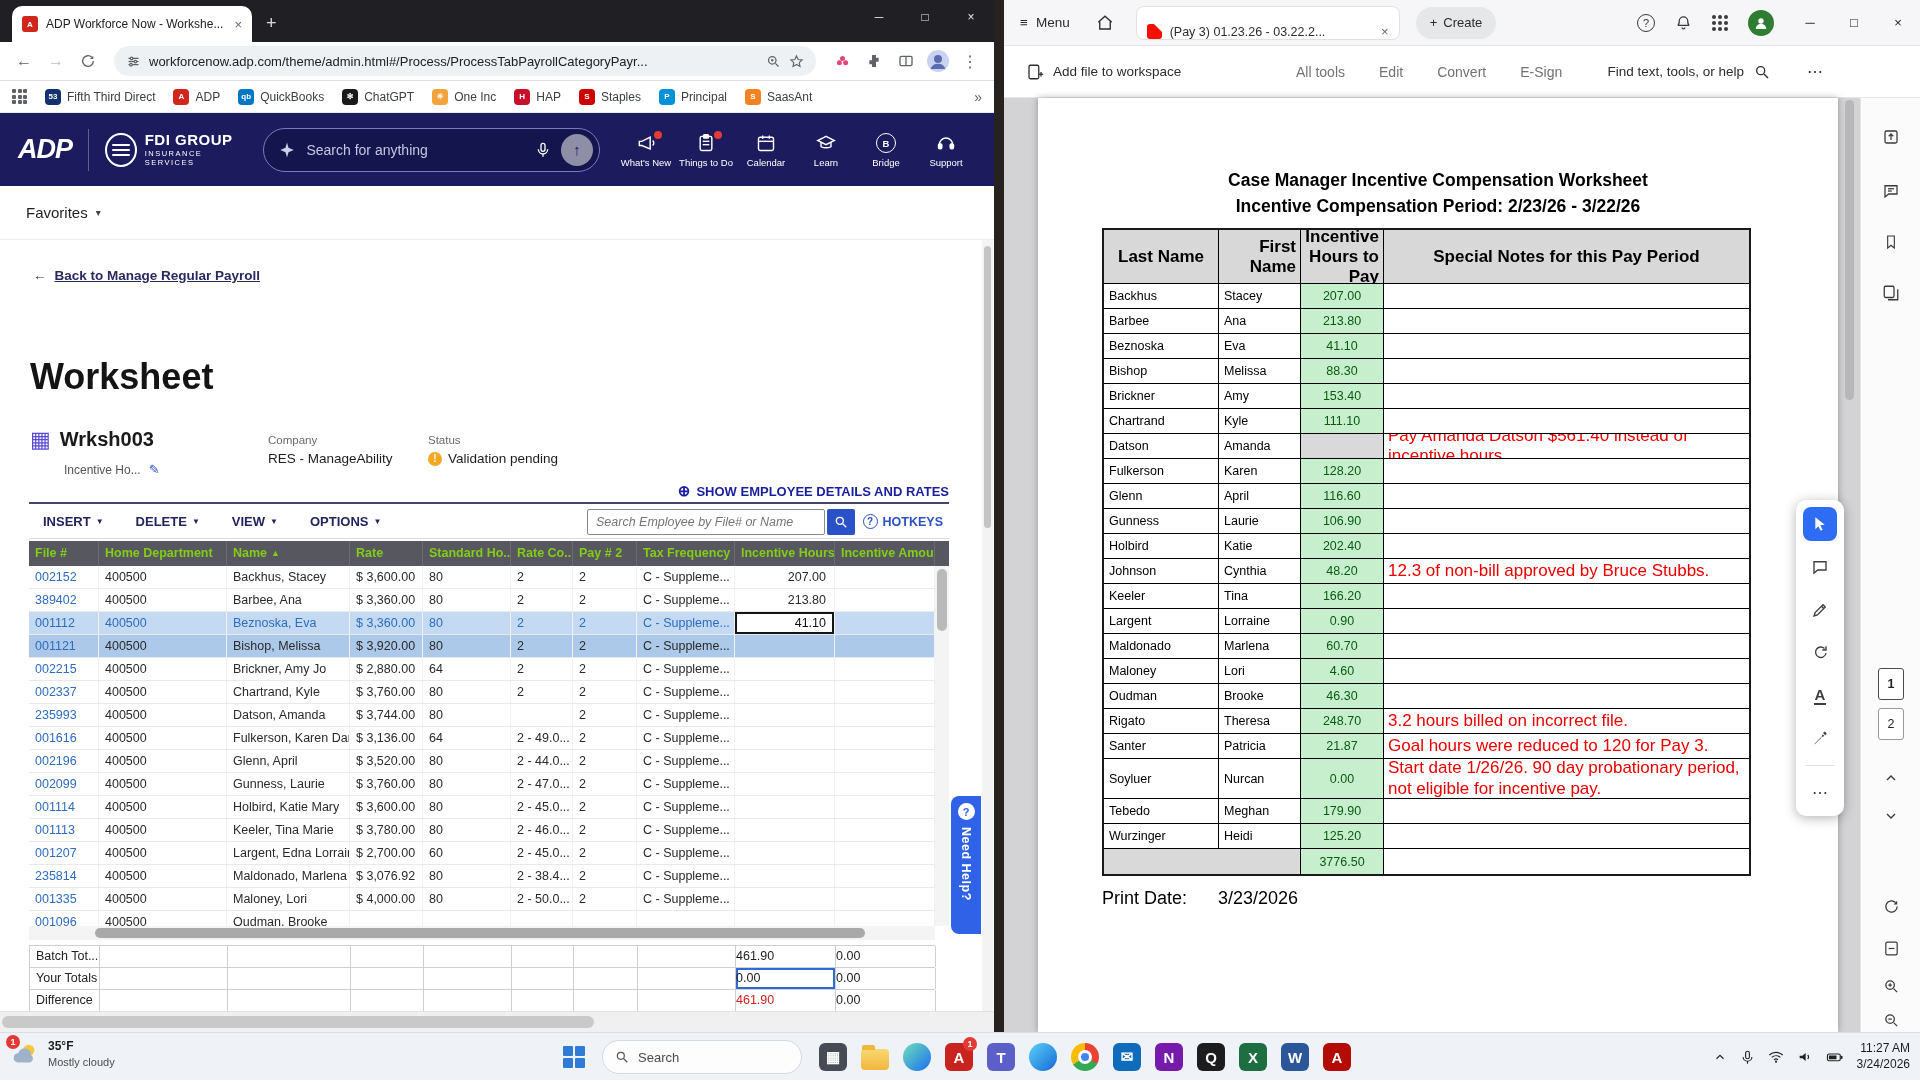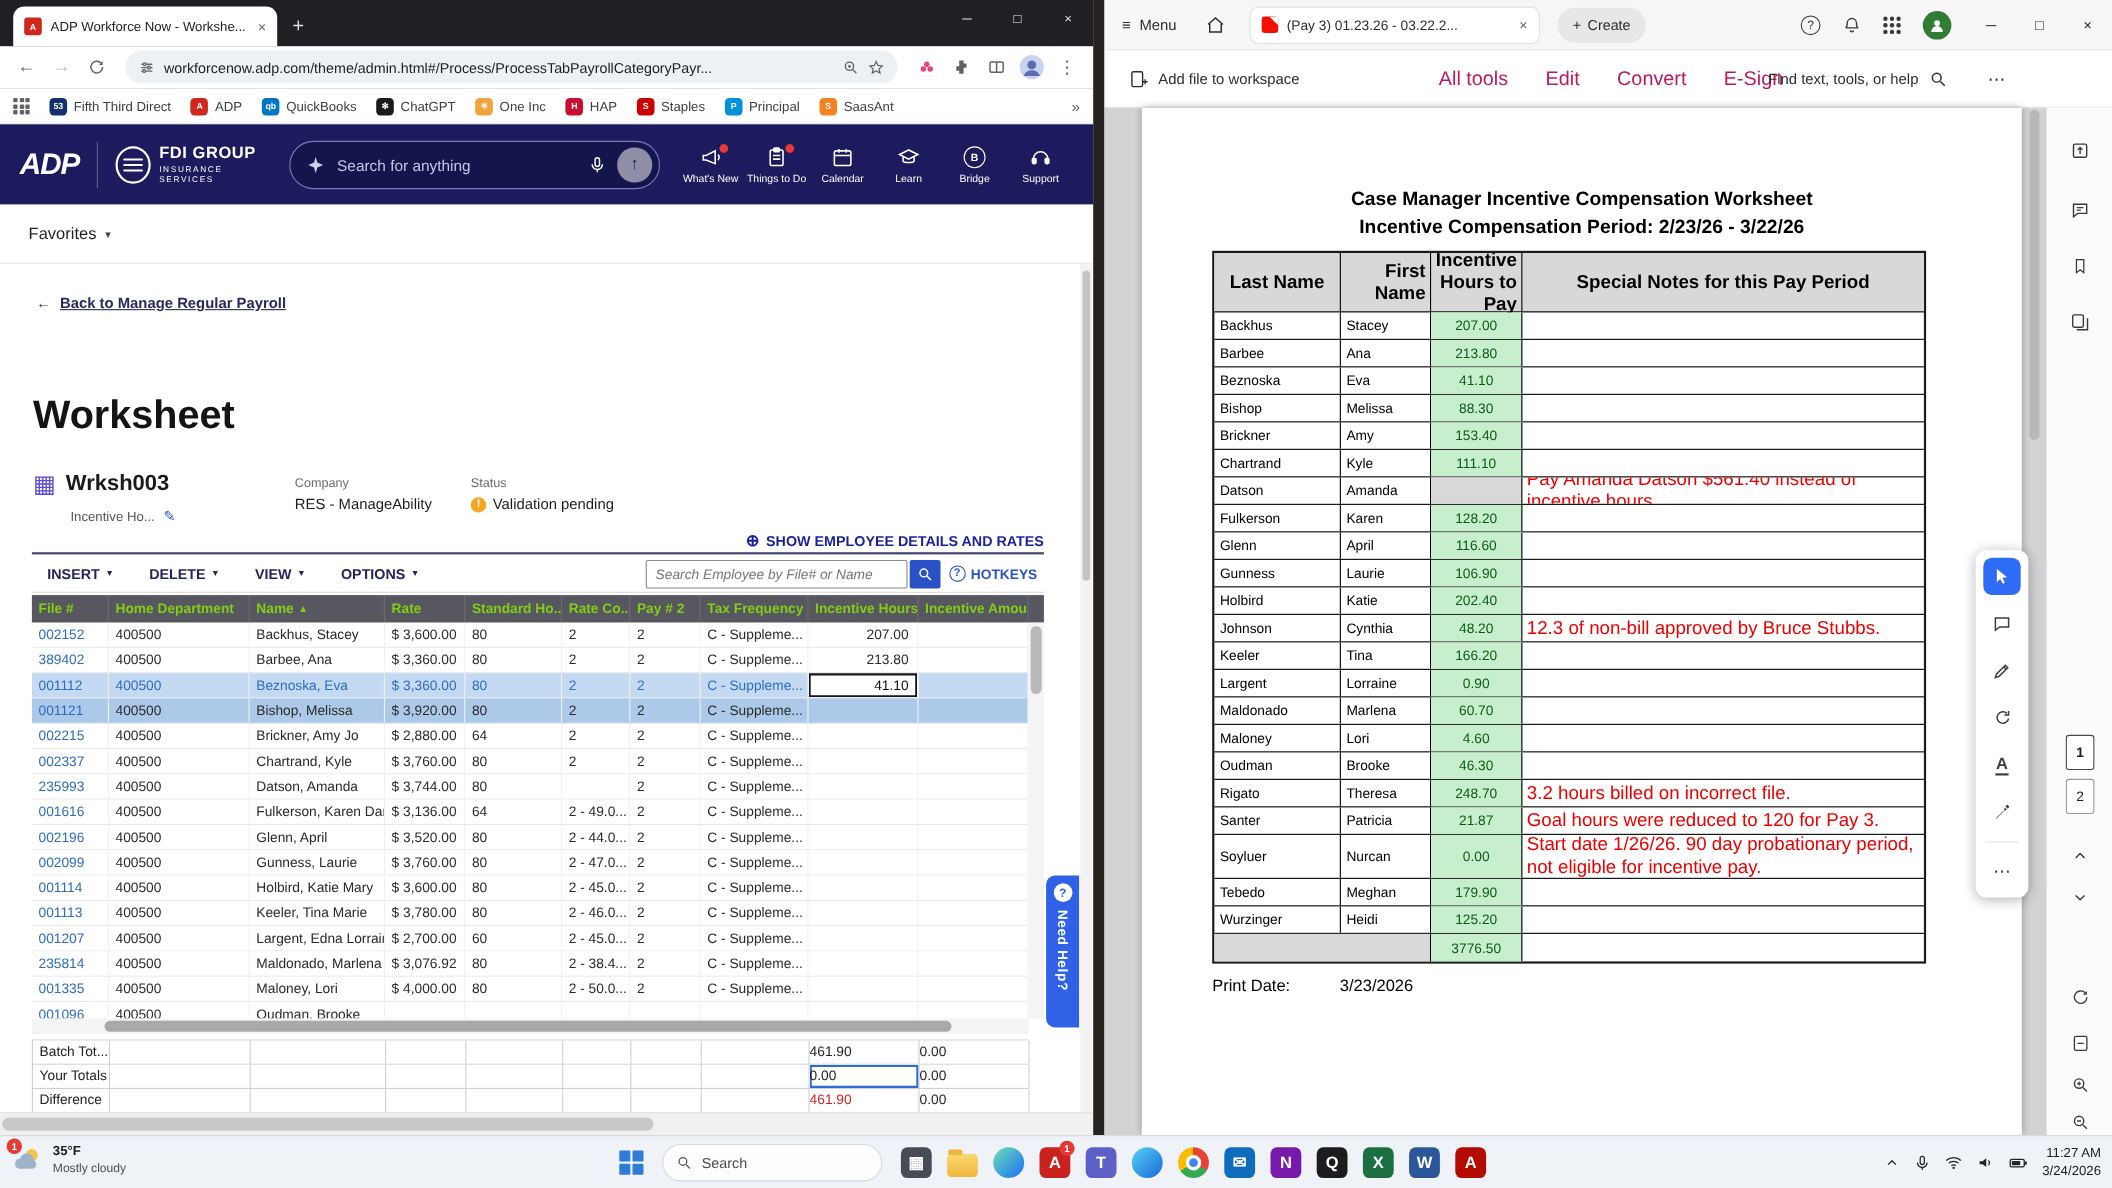--- a/index.html
+++ b/index.html
@@ -101,55 +101,55 @@
 .pagevs i{position:absolute;left:2px;top:6px;width:7px;height:282px;background:#c4c4c4;border-radius:4px}
 .botstrip{position:absolute;left:0;top:1011px;width:994px;height:21px;background:#f0f0f0;border-top:1px solid #e2e2e2}
 .botstrip i{position:absolute;left:2px;top:4px;width:592px;height:12px;background:#c9c9c9;border-radius:6px}
 
 #gap{position:absolute;left:994px;top:0;width:10px;height:1032px;background:#262220}
 
 #acrobat{position:absolute;left:1004px;top:0;width:916px;height:1032px;background:#fff;overflow:hidden}
 .actb{position:absolute;left:0;top:0;width:916px;height:46px;background:#f6f6f8;border-bottom:1px solid #e3e3e5;display:flex;align-items:center;padding-left:16px}
 .acmenu{display:flex;align-items:center;gap:8px;font-size:13.5px;color:#2d2d2d}
 .achome{margin-left:26px}
-.actab{margin-left:22px;width:264px;height:34px;background:#fff;border:1px solid #e1e1e3;border-radius:8px;display:flex;align-items:center;gap:8px;padding:0 10px}
+.actab{margin-left:22px;width:264px;height:34px;background:#fff;border:1px solid #e1e1e3;border-radius:8px;display:flex;align-items:flex-end;gap:8px;padding:0 10px}
 .pdfico{width:15px;height:15px;background:#f40f02;border-radius:3px;position:relative;flex:none}
 .pdfico::after{content:"";position:absolute;right:0;top:0;border:4px solid #fff;border-left-color:transparent;border-bottom-color:transparent;border-radius:0 3px 0 0}
 .actab-t{font-size:12.5px;color:#2d2d2d;flex:1;white-space:nowrap;overflow:hidden;text-overflow:ellipsis}
 .accreate{margin-left:16px;height:32px;padding:0 14px;background:#e6e7e9;border-radius:16px;display:flex;align-items:center;gap:6px;font-size:13px;color:#2b2b2b}
 .acicons{margin-left:auto;display:flex;align-items:center;gap:20px;padding-right:14px}
 .achelp{width:18px;height:18px;border:1.4px solid #3a3a3a;border-radius:50%;font-size:11px;color:#3a3a3a;display:flex;align-items:center;justify-content:center}
 .waffle{display:grid;grid-template-columns:4px 4px 4px;grid-template-rows:4px 4px 4px;gap:2px}
 .waffle i{background:#3a3a3a;border-radius:50%}
 .acavatar{width:26px;height:26px;border-radius:50%;background:#2e7d32;display:flex;align-items:center;justify-content:center}
 .acwctl{display:flex;height:46px}
 .acwctl span{width:44px;display:flex;align-items:center;justify-content:center;color:#1f1f1f;font-size:13px}
 .actools{position:absolute;left:0;top:46px;width:916px;height:52px;background:#fff;border-bottom:1px solid #e6e6e8;display:flex;align-items:center;padding:0 22px}
 .addfile{display:flex;align-items:center;gap:9px;font-size:13.5px;color:#2d2d2d}
-.acnav{position:absolute;left:304px;display:flex;gap:34px;font-size:18px;color:#be185d}
+.acnav{position:absolute;left:292px;display:flex;gap:34px;font-size:14px;color:#737373}
 .acfind{position:absolute;right:150px;display:flex;align-items:center;gap:10px;font-size:13.5px;color:#2d2d2d}
 .acmore{position:absolute;right:96px;font-size:16px;color:#2d2d2d;letter-spacing:1px}
 
 .acdoc{position:absolute;left:0;top:98px;width:856px;height:934px;background:#d3d3d5}
 .page{position:absolute;left:34px;top:0;width:800px;height:934px;background:#fff;box-shadow:0 0 7px rgba(0,0,0,.3)}
 .pt1{position:absolute;left:0;top:72px;width:100%;text-align:center;font-size:17.5px;font-weight:bold;color:#000}
 .pt2{position:absolute;left:0;top:98px;width:100%;text-align:center;font-size:17.5px;font-weight:bold;color:#000}
 .ptable{position:absolute;left:64px;top:130px;width:649px;border:2px solid #1a1a1a}
 .phead{display:flex;height:54px;background:#d8d8d8;border-bottom:1.5px solid #000}
 .ph-c{font-size:17px;font-weight:bold;color:#000;display:flex;align-items:center;justify-content:center;text-align:right;border-right:1px solid #000;padding:0 4px;flex:none}
 .p0{width:115px}.p1{width:82px}.p2{width:83px}.p3{width:365px}
 .prow{display:flex;height:25px;border-bottom:1px solid #000}
 .prow.tall{height:40px}
 .pc{font-size:12.5px;color:#000;display:flex;align-items:center;border-right:1px solid #000;padding:0 5px;flex:none;overflow:hidden}
 .hgreen{background:#c7efcd;color:#0a5a12;justify-content:center}
 .hgray{background:#d9d9d9}
 .note{color:#eb0000;font-size:17px;line-height:1.2;padding:1px 4px}
 .ptotal{display:flex;height:25px}
 .pt-merge{width:197px;background:#d9d9d9;border-right:1px solid #000;flex:none}
-.printrow{position:absolute;left:64px;top:790px;font-size:15px;color:#000}
+.printrow{position:absolute;left:64px;top:790px;font-size:18px;color:#000}
 .printrow b{font-weight:normal;position:absolute;left:116px;white-space:nowrap}
 .acvs{position:absolute;left:841px;top:2px;width:9px;height:930px}
 .acvs i{position:absolute;left:0;top:0;width:9px;height:300px;background:#b7b7b9;border-radius:5px}
 
 .palette{position:absolute;left:792px;top:402px;width:48px;background:#fff;border-radius:10px;box-shadow:0 2px 12px rgba(0,0,0,.3);display:flex;flex-direction:column;align-items:center;padding:7px 0;gap:9px;z-index:5}
 .ptool{width:34px;height:34px;border-radius:8px;display:flex;align-items:center;justify-content:center;color:#3e3e42}
 .ptool.sel{background:#2f6cf6;color:#fff}
 .pdiv{width:30px;height:1px;background:#e2e2e2}
 .atext{font-size:15px;font-weight:bold;border-bottom:2px solid #3e3e42;line-height:1.1;padding:0 1px}
 

